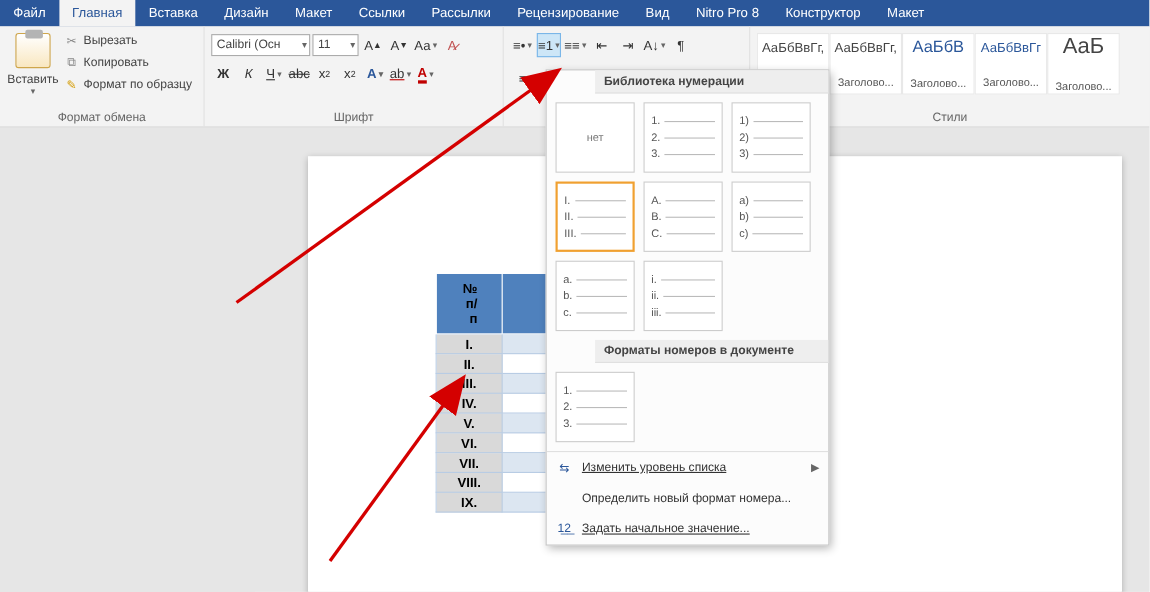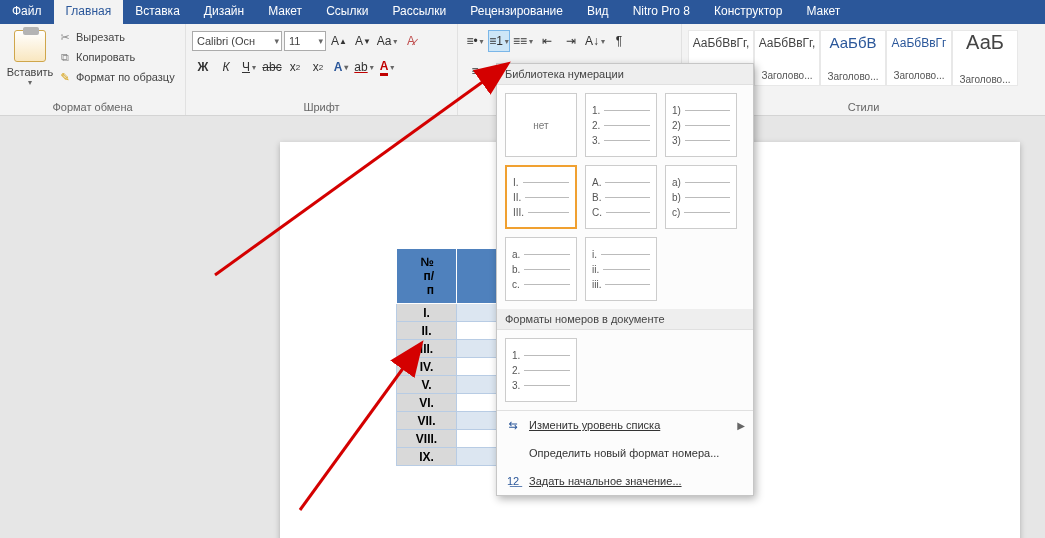--- a/index.html
+++ b/index.html
@@ -51,21 +51,21 @@
   .doc-table { position: absolute; left: 396px; top: 248px; border-collapse: collapse; font-size: 12px; }
   .doc-table th { background: #4f81bd; color: #000000; font-weight: bold; padding: 6px 22px; border: 1px solid #fff; text-align: right; }
   .doc-table td { border: 1px solid #b8cce4; height: 18px; padding: 0 4px; text-align: center; }
   .doc-table td.num { background: #d9d9d9; width: 60px; font-weight: bold; }
   .doc-table tbody tr:nth-child(odd) td.wide { background: #dce6f1; }
   .doc-table tbody tr:nth-child(even) td.wide { background: #ffffff; }
   .doc-table td.wide { width: 113px; }
 
   
   .num-popup { position: absolute; left: 496px; top: 63px; width: 258px; background: #fcfcfc; border: 1px solid #c6c6c6; box-shadow: 2px 3px 8px rgba(0,0,0,0.3); z-index: 50; font-size: 11px; }
-  .num-popup .section-hdr { background: #eeeeee; padding: 4px 8px; color: #444; font-weight: normal; border-bottom: 1px solid #e0e0e0; }
+  .num-popup .section-hdr { background: #eeeeee; padding: 4px 8px; color: #444; font-weight: bold; border-bottom: 1px solid #e0e0e0; margin-left: 44px; }
   .lib-grid { display: flex; flex-wrap: wrap; gap: 8px; padding: 8px; }
   .lib-item { width: 72px; height: 64px; border: 1px solid #cccccc; background: #fff; display: flex; flex-direction: column; justify-content: center; padding: 4px 6px; cursor: pointer; font-size: 10px; color: #555; gap: 4px; }
   .lib-item.selected { border: 2px solid #f0a030; }
   .lib-item.none { align-items: center; justify-content: center; color: #777; }
   .lib-line { border-bottom: 1px solid #bbb; height: 1px; flex: 1; margin-left: 4px; }
   .lib-row { display: flex; align-items: center; }
   .menu-list { border-top: 1px solid #e0e0e0; }
   .menu-item { display: flex; align-items: center; gap: 8px; padding: 6px 8px; cursor: pointer; color: #333; }
   .menu-item .mi-icon { width: 16px; height: 16px; display: inline-flex; align-items: center; justify-content: center; font-size: 11px; color: #2b579a; }
   .menu-item .arrow { margin-left: auto; color: #666; font-size: 10px; }

